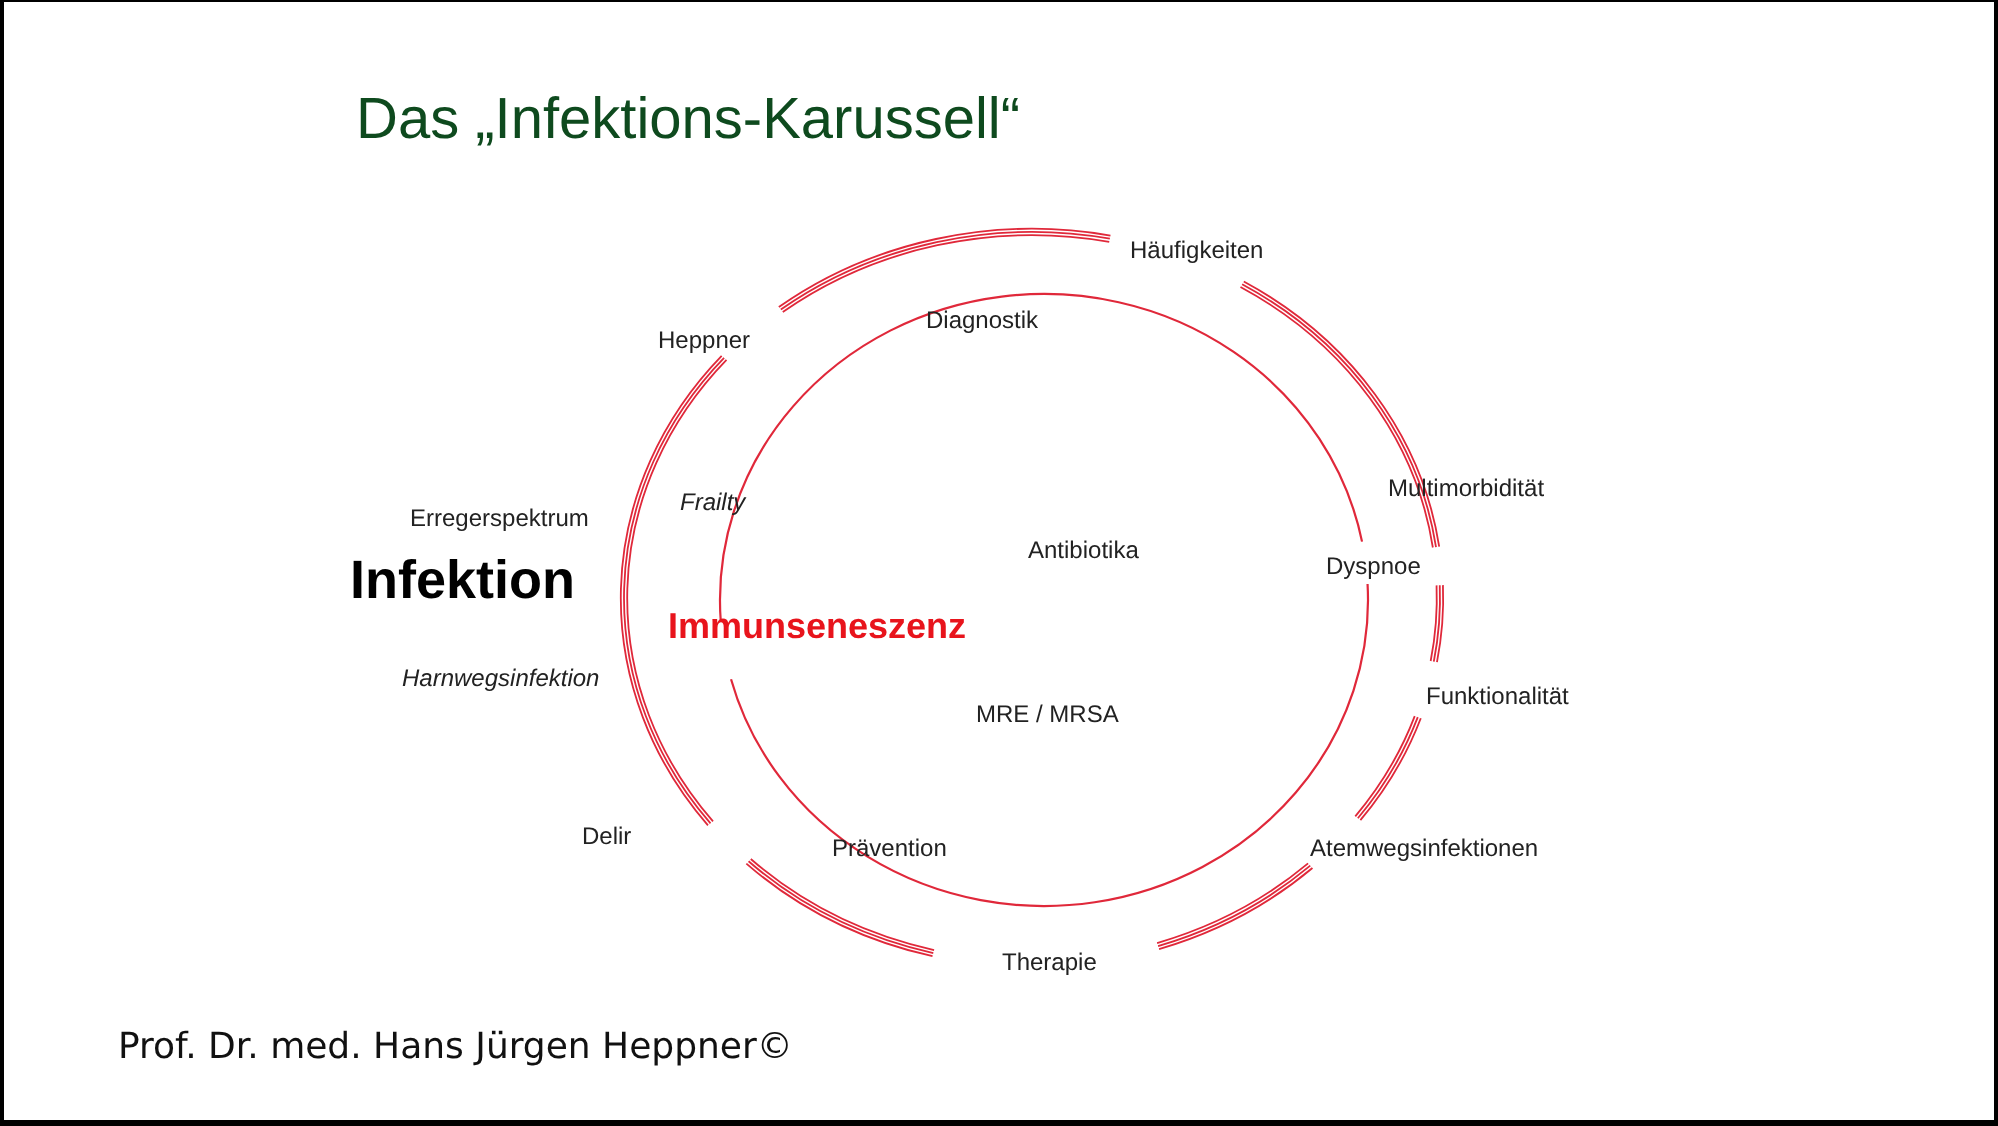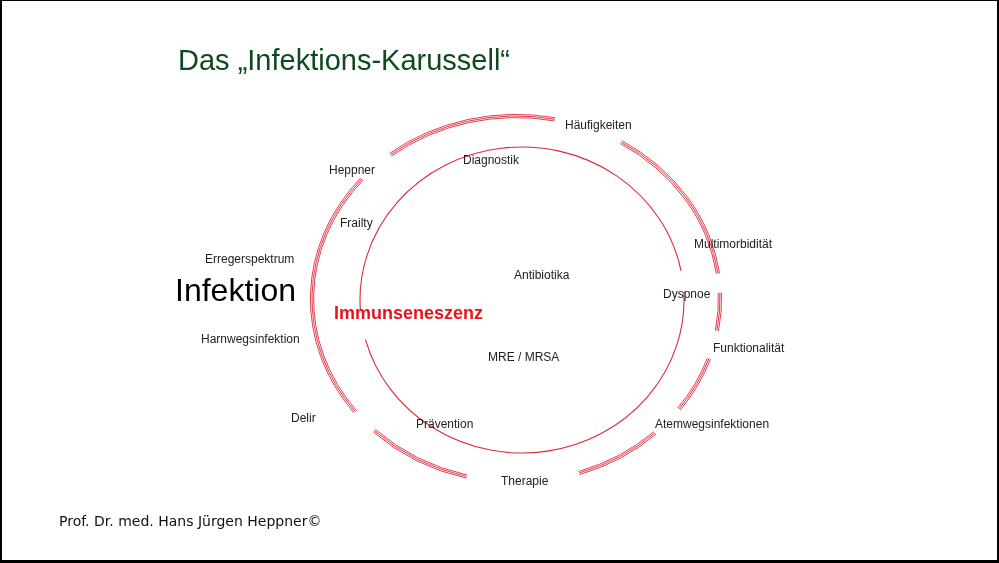--- a/index.html
+++ b/index.html
@@ -14,30 +14,30 @@
     position: absolute; left: 176px; top: 43px;
     font-family: Liberation Sans, sans-serif; font-size: 29px; color: #0e4a1e;
     white-space: nowrap; letter-spacing: 0px;
   }
   svg.rings { position: absolute; left: 0; top: 0; }
   .lbl {
     position: absolute; font-family: "Liberation Sans", sans-serif; font-size: 12px;
     color: #222; white-space: nowrap; line-height: 14px;
   }
   .big {
-    position: absolute; font-family: "Liberation Sans", sans-serif; font-weight: normal;
-    font-size: 32px; color: #000; white-space: nowrap; line-height: 30px;
+    position: absolute; font-family: "Liberation Sans", sans-serif; font-weight: bold;
+    font-size: 27px; color: #000; white-space: nowrap; line-height: 30px;
   }
   .accent {
     position: absolute; font-family: "Liberation Sans", sans-serif; font-weight: bold;
     font-size: 18px; white-space: nowrap; line-height: 20px;
   }
   .footer {
     position: absolute; left: 57px; top: 512px;
-    font-family: "DejaVu Sans", sans-serif; font-size: 14px; color: #111; white-space: nowrap;
+    font-family: "DejaVu Sans", sans-serif; font-size: 18px; color: #111; white-space: nowrap;
   }
 </style>
 </head>
 <body>
 
 <div class="slide">
   <div class="title" style="color: rgb(14, 74, 30);">Das „Infektions-Karussell“</div>
 
   <svg class="rings" width="999" height="563">
     <g id="outer-ring">
@@ -70,25 +70,25 @@
   </svg>
 
   <div class="big" id="central-label" style="left: 173px; top: 274px;">Infektion</div>
   <div class="accent" id="accent-label" style="left: 332px; top: 302px; color: rgb(232, 20, 28);">Immunseneszenz</div>
 
   <div id="labels">
     <div class="lbl" style="left: 563px; top: 117px;">Häufigkeiten</div>
     <div class="lbl" style="left: 449px; top: 152px; margin-left: 12px;">Diagnostik</div>
     <div class="lbl" style="left: 327px; top: 162px;">Heppner</div>
     <div class="lbl" style="left: 692px; top: 189px; margin-top: 47px;">Multimorbidität</div>
-    <div class="lbl" style="left: 338px; top: 215px;">Frailty</div>
+    <div class="lbl" style="left: 338px; top: 243px; font-style: italic;">Frailty</div>
     <div class="lbl" style="left: 512px; top: 239px; margin-top: 28px;">Antibiotika</div>
     <div class="lbl" style="left: 203px; top: 251px;">Erregerspektrum</div>
-    <div class="lbl" style="left: 661px; top: 286px; text-align: center;">Dyspnoe</div>
-    <div class="lbl" style="left: 199px; top: 331px;">Harnwegsinfektion</div>
+    <div class="lbl" style="left: 661px; top: 275px; text-align: center;">Dyspnoe</div>
+    <div class="lbl" style="left: 199px; top: 331px; font-style: italic;">Harnwegsinfektion</div>
     <div class="lbl" style="left: 711px; top: 340px;">Funktionalität</div>
     <div class="lbl" style="left: 486px; top: 349px;">MRE / MRSA</div>
     <div class="lbl" style="left: 289px; top: 410px;">Delir</div>
     <div class="lbl" style="left: 414px; top: 416px;">Prävention</div>
     <div class="lbl" style="left: 653px; top: 416px;">Atemwegsinfektionen</div>
     <div class="lbl" style="left: 499px; top: 473px;">Therapie</div>
   </div>
 
   <div class="footer">Prof. Dr. med. Hans Jürgen Heppner©</div>
 </div>

